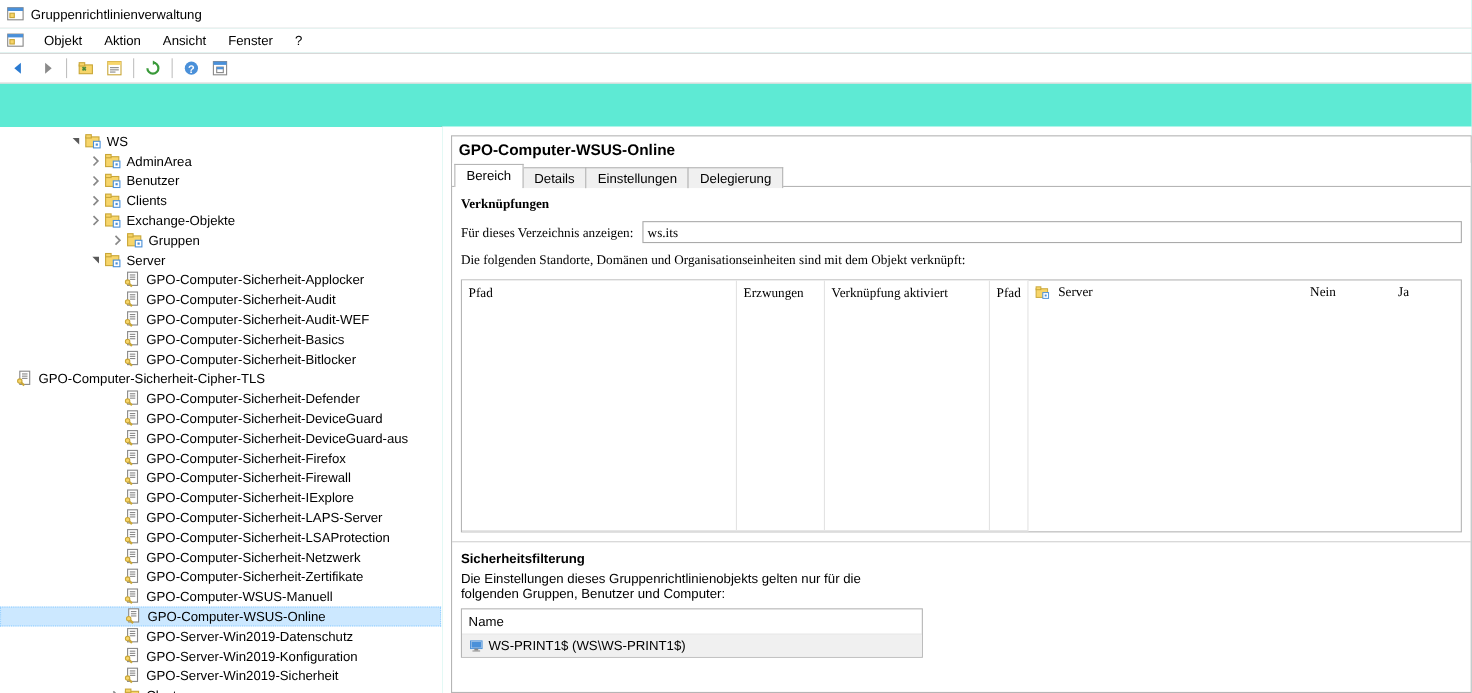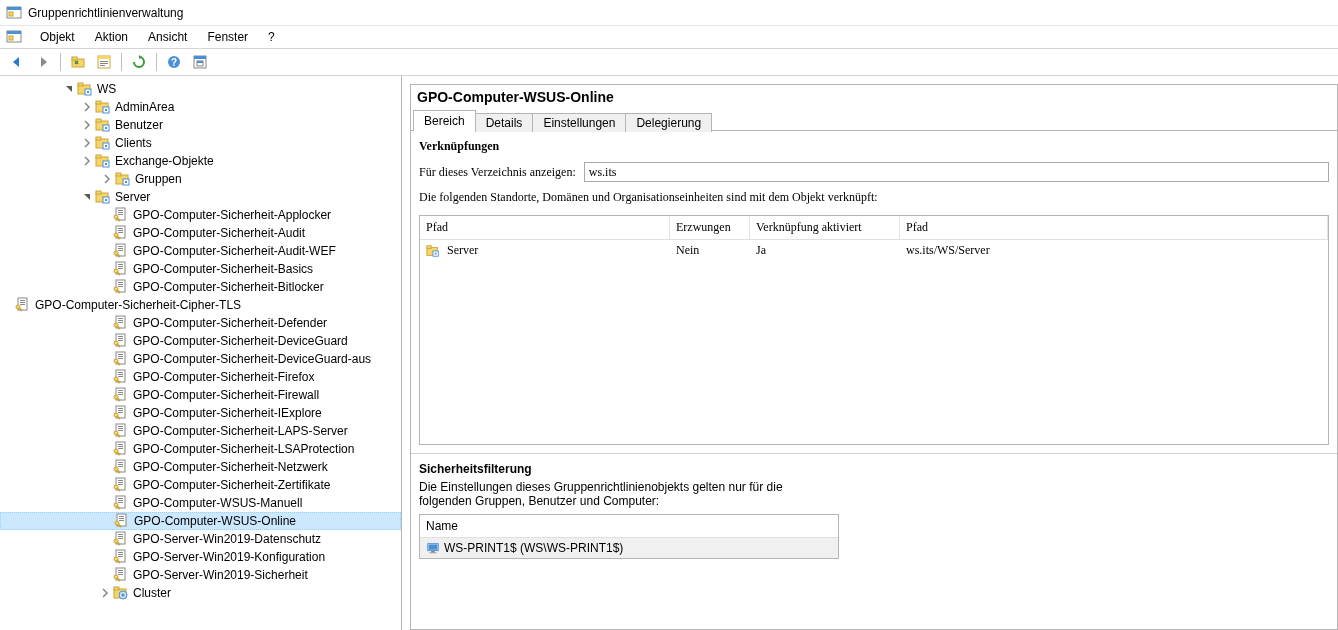--- a/index.html
+++ b/index.html
@@ -67,20 +67,21 @@
   }
   .tb-sep {
     width: 1px; height: 18px;
     background: #c0c0c0;
     margin: 0 4px;
   }
   .main-area {
     flex: 1;
     display: flex;
     min-height: 0;
+    margin-top: 39px;
   }
   .tree-pane {
     width: 402px;
     border-right: 1px solid #b4b4b4;
     overflow-y: auto;
     padding-top: 4px;
     background:#fff;
   }
   .tree-row {
     display: flex;
@@ -174,21 +175,21 @@
     background: #fff;
     display: flex;
     align-items: center;
   }
   .link-table {
     border: 1px solid #b5b5b5;
     margin-top: 6px;
     height: 230px;
     background:#fff;
     display:flex;
-    flex-direction:column;
+    flex-direction:row;
   }
   .lt-head {
     display: flex;
     background: #fff;
     border-bottom: 1px solid #e0e0e0;
   }
   .lt-head .col {
     padding: 4px 6px;
     border-right: 1px solid #e3e3e3;
     font-weight: normal;

